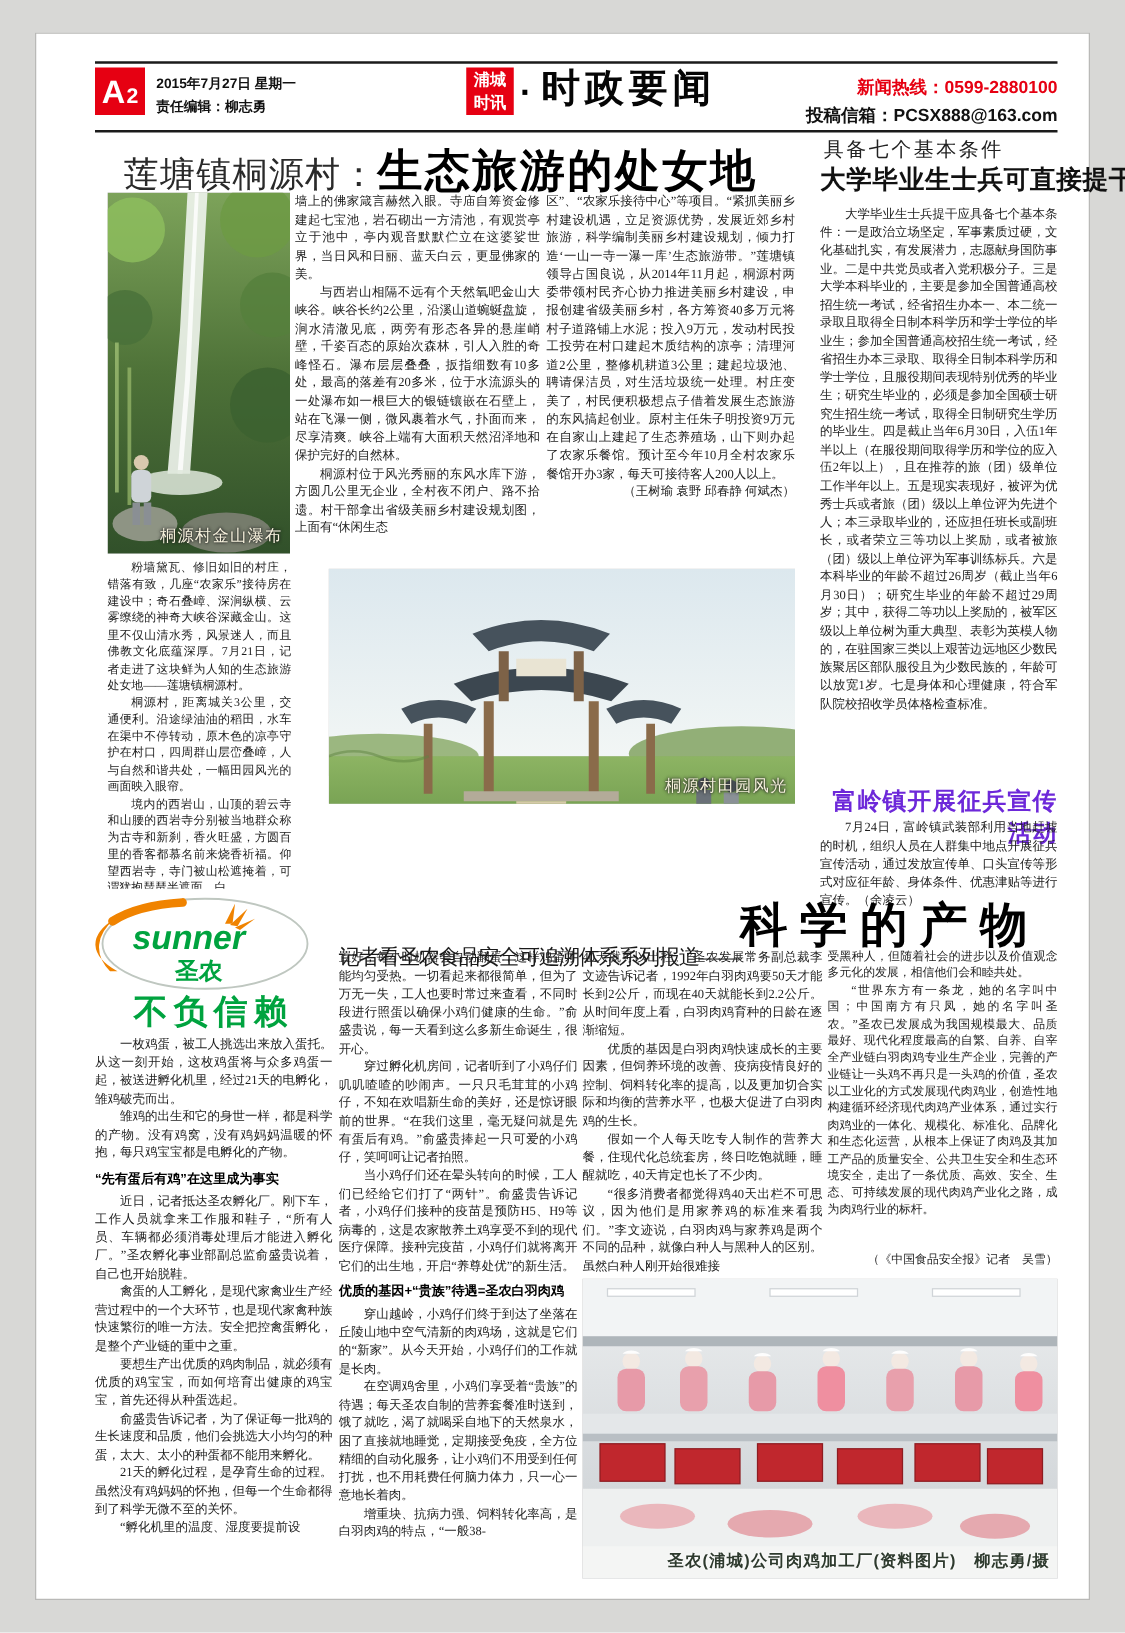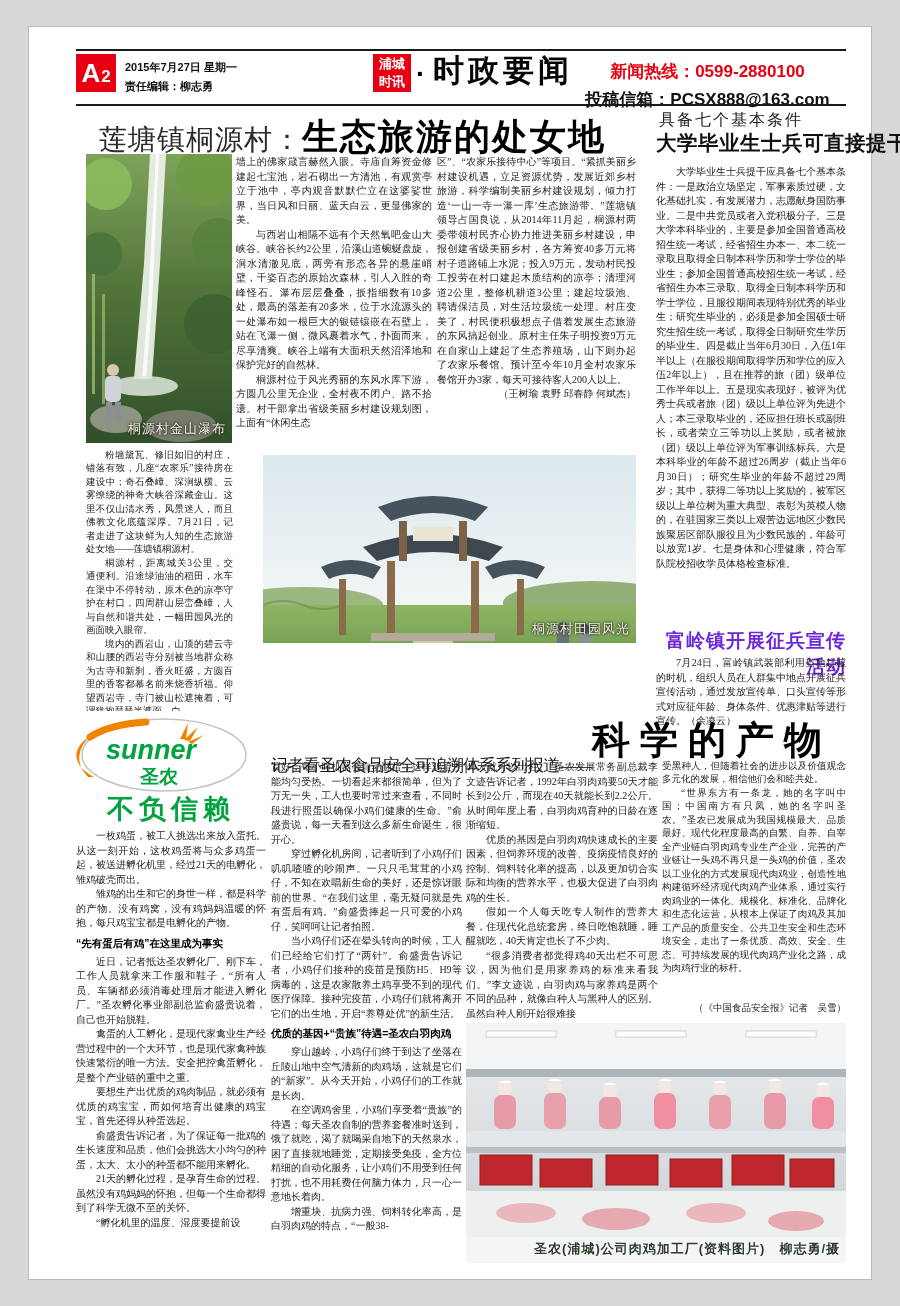--- a/index.html
+++ b/index.html
@@ -31,22 +31,22 @@
     left:344px;top:27px;width:38px;height:38px;background:#e60012;color:#fff;
     font-family:"Liberation Sans",sans-serif;font-weight:bold;font-size:13px;
     line-height:1.35;text-align:center;display:flex;flex-direction:column;justify-content:center;
   }
   .masthead-bullet{left:387px;top:33px;font-size:28px;font-weight:900;color:#000;
     font-family:"Liberation Sans",sans-serif;line-height:1;}
   .section-title{
     left:404px;top:27px;font-family:"Liberation Sans",sans-serif;
     font-size:31px;font-weight:900;letter-spacing:4px;color:#050505;line-height:1.1;
   }
-  .contact{left:540px;top:31px;width:277px;text-align:center;
-    font-family:"Liberation Sans",sans-serif;font-size:17px;font-weight:bold;line-height:1.65;}
+  .contact{left:540px;top:31px;width:277px;text-align:right;
+    font-family:"Liberation Sans",sans-serif;font-size:14px;font-weight:bold;line-height:1.65;}
   .contact .hot{color:#e60012;}
   .contact .mail{color:#111;}
 
   
   .main-headline{left:70px;top:86px;width:550px;white-space:nowrap;}
   .hl-prefix{font-family:"Liberation Serif",serif;font-size:28px;color:#2a2a2a;letter-spacing:1px;}
   .hl-main{font-family:Liberation Sans, sans-serif;font-size:36px;font-weight:900;color:#000;letter-spacing:2px;}
 
   .army-kicker{left:630px;top:83px;width:187px;font-size:16px;color:#222;letter-spacing:2px;}
   .army-title{left:627px;top:102px;width:190px;font-size:20.5px;font-weight:bold;color:#111;letter-spacing:0.5px;white-space:nowrap;}

